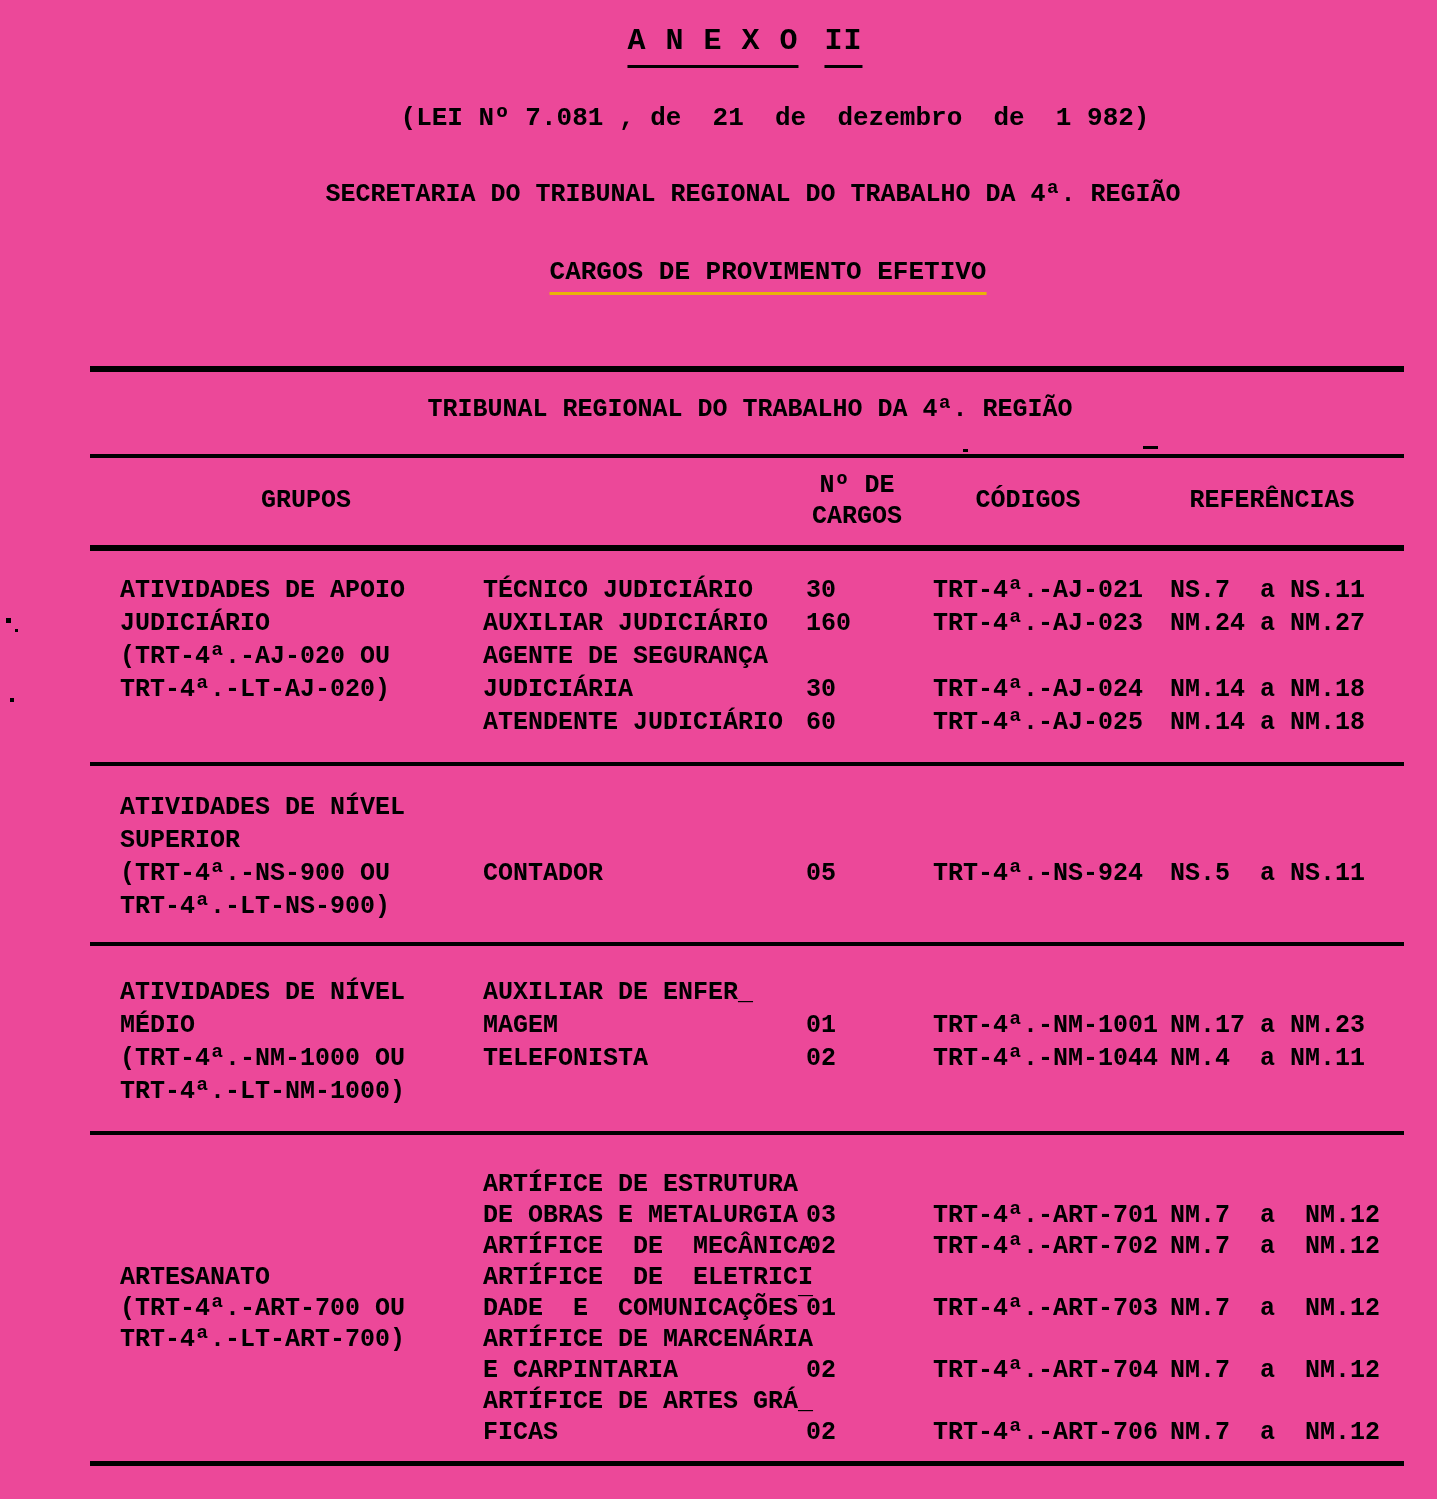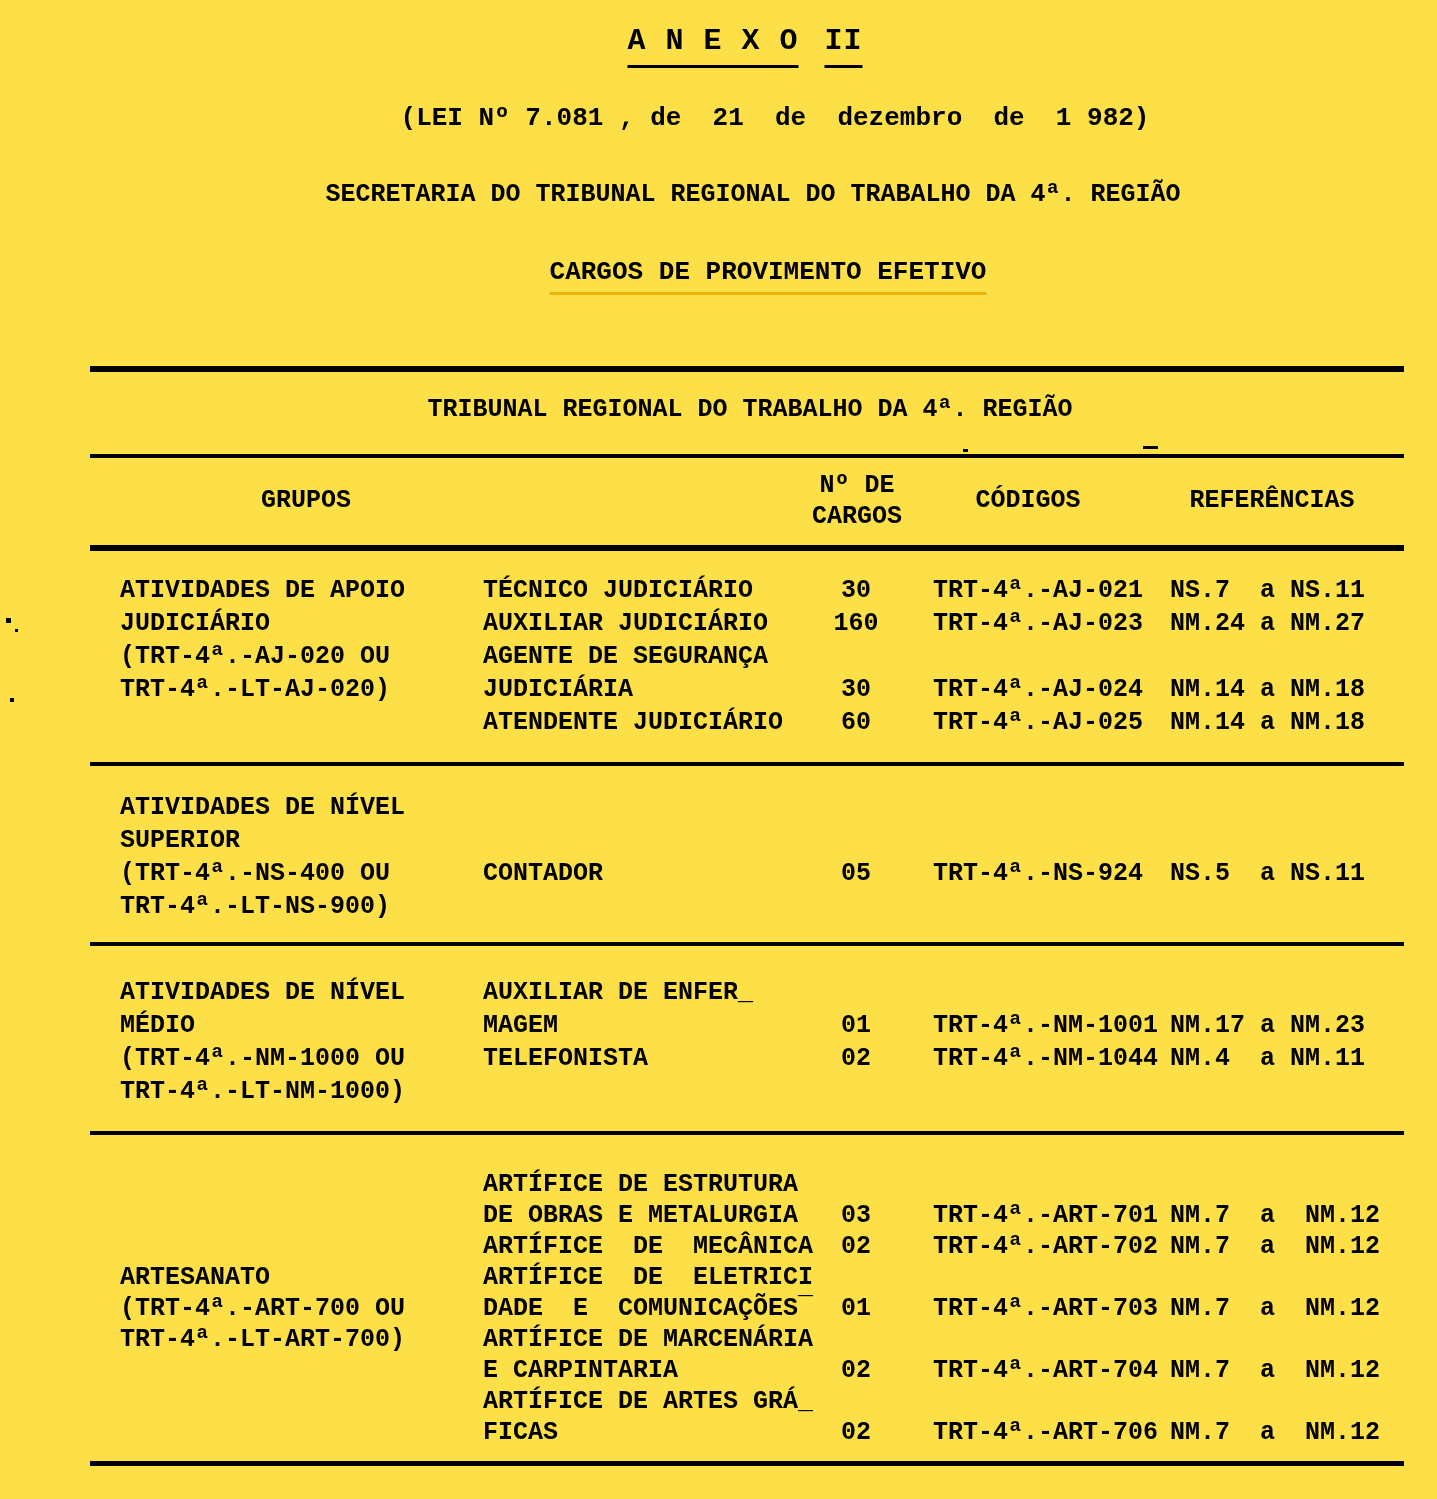--- a/index.html
+++ b/index.html
@@ -1,19 +1,19 @@
 <!DOCTYPE html>
 <html><head>
 <meta charset="utf-8">
 <style>
   html,body{margin:0;padding:0;background:#e8e8e8;}
   .page{
     position:relative;
     width:1437px;height:1499px;
-    background:#fde047;
+    background:#ec4899;
     color:#000;
     font-family:"Liberation Mono","DejaVu Sans Mono",monospace;
     font-weight:bold;
     overflow:hidden;
   }
   .abs{position:absolute;white-space:pre;}
   .centered{transform:translateX(-50%);text-align:center;}
   
   .doc-title{top:24px;left:745px;font-size:30px;letter-spacing:1px;}
   .doc-title .uline{display:inline-block;border-bottom:3px solid #000;padding-bottom:7px;margin:0 13px;}
@@ -42,21 +42,21 @@
   .section{position:absolute;left:0;width:1437px;}
   .s1{top:576px;}
   .s2{top:793px;}
   .s3{top:978px;}
   .s4{top:1170px;}
   .line{position:relative;height:33px;font-size:25px;white-space:pre;}
   .s4 .line{height:31px;}
   .cell{position:absolute;top:0;white-space:pre;}
   .g{left:120px;}
   .c{left:483px;}
-  .n{left:806px;width:100px;text-align:center;}
+  .n{left:806px;width:100px;text-align:left;}
   .cod{left:933px;}
   .ref{left:1170px;}
   
   .speck{position:absolute;background:#000;}
   .sp1{left:6px;top:618px;width:5px;height:5px;}
   .sp2{left:15px;top:629px;width:3px;height:3px;}
   .sp3{left:10px;top:698px;width:4px;height:4px;}
   .sp4{left:963px;top:449px;width:5px;height:3px;}
   .sp5{left:1143px;top:446px;width:15px;height:3px;}
 </style>
@@ -120,21 +120,21 @@
   </div>
 
   <div class="section s2">
     <div class="line">
       <span class="cell g">ATIVIDADES DE NÍVEL</span>
     </div>
     <div class="line">
       <span class="cell g">SUPERIOR</span>
     </div>
     <div class="line">
-      <span class="cell g">(TRT-4ª.-NS-400 OU</span>
+      <span class="cell g">(TRT-4ª.-NS-900 OU</span>
       <span class="cell c">CONTADOR</span>
       <span class="cell n">05</span>
       <span class="cell cod">TRT-4ª.-NS-924</span>
       <span class="cell ref">NS.5  a NS.11</span>
     </div>
     <div class="line">
       <span class="cell g">TRT-4ª.-LT-NS-900)</span>
     </div>
   </div>
 

